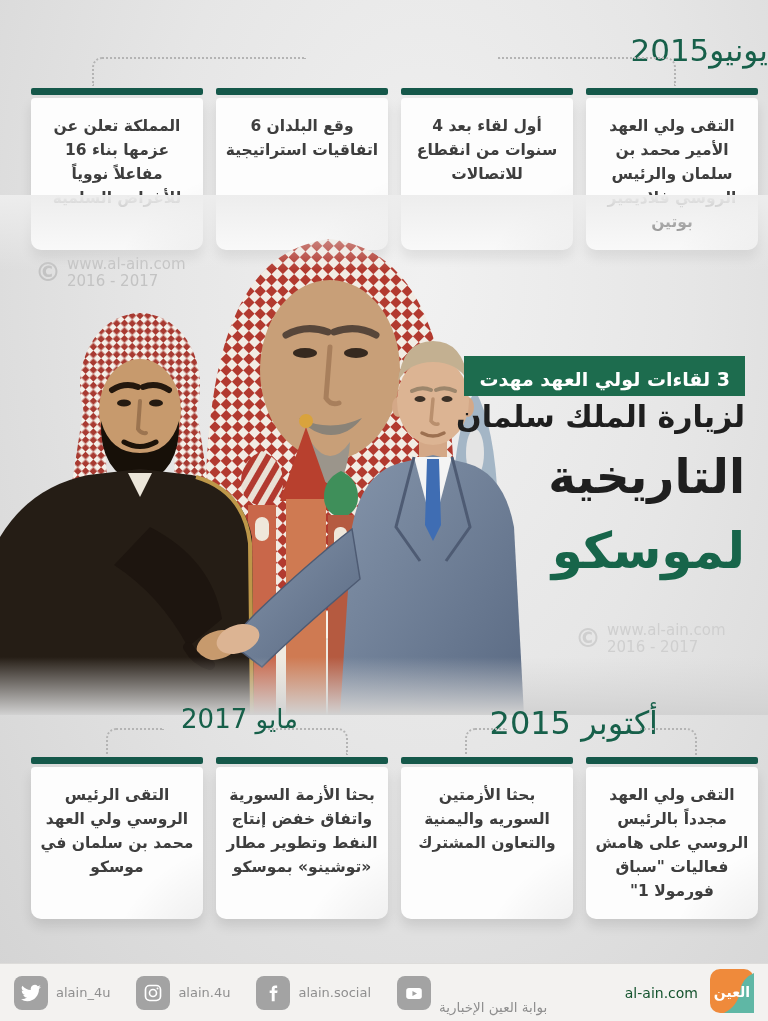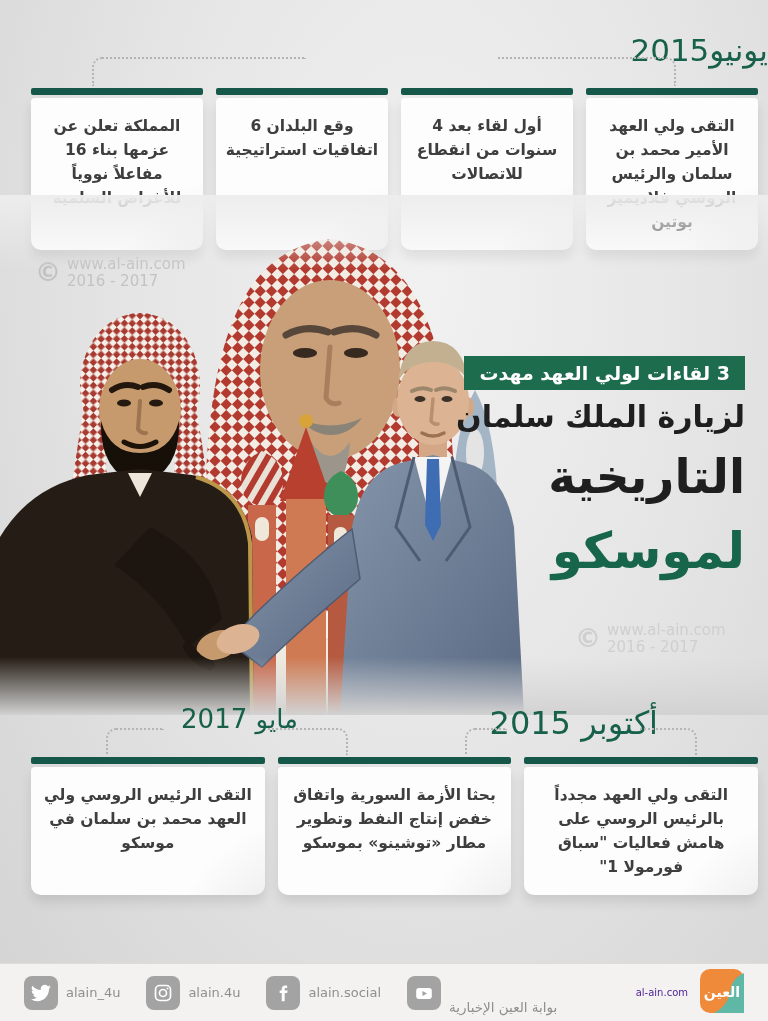--- a/index.html
+++ b/index.html
@@ -29,46 +29,46 @@
   .card{flex:1;display:flex;flex-direction:column;}
   .card-bar{height:7px;background:#15584a;border-radius:2px;margin-bottom:3px;}
   .card-body{flex:1;background:#fdfdfd;border-radius:4px 4px 10px 10px;
     padding:16px 9px;font-weight:700;font-size:15.5px;color:#3e3e3e;text-align:center;
     line-height:1.55;box-shadow:0 7px 12px rgba(0,0,0,0.10);position:relative;overflow:hidden;
     direction:rtl;}
   .card-body::after{content:"";position:absolute;right:-50px;bottom:-70px;width:170px;height:170px;
     background:radial-gradient(circle at 100% 100%, rgba(0,0,0,0.12), rgba(0,0,0,0) 62%);}
   
   .badge{position:absolute;top:356px;right:23px;background:#1d6c4e;color:#ffffff;
-    font-weight:bold;font-size:19px;padding:6px 15px 6px;direction:rtl;white-space:nowrap;}
+    font-weight:bold;font-size:19px;padding:12px 15px 6px;direction:rtl;white-space:nowrap;}
   .hl{position:absolute;right:23px;direction:rtl;font-weight:bold;white-space:nowrap;
     text-align:center;color:#1f1f1f;}
   .hl.l1{top:399px;font-size:30px;}
   .hl.l2{top:449px;font-size:47px;}
   .hl.l3{top:522px;font-size:50px;color:#17654a;}
   
   .wm{position:absolute;display:flex;align-items:center;gap:6px;color:#c3c3c3;
     font-size:15px;line-height:1.15;pointer-events:none;}
   .wm .c{font-size:26px;font-weight:bold;}
   .wm.wm2{color:#cfcfcf;}
   .wm1{left:35px;top:256px;}
   .wm2{left:575px;top:622px;}
   
   .photo{position:absolute;left:0;top:195px;width:768px;height:520px;}
   
   .footer{position:absolute;left:0;top:963px;width:768px;height:58px;background:#f3f2f0;
     border-top:1px solid #dddcda;display:flex;align-items:center;box-sizing:border-box;
-    padding:0 24px;}
+    padding:0 14px;}
   .social{display:flex;align-items:center;gap:8px;margin-right:26px;}
   .sicon{width:34px;height:34px;background:#a3a3a3;border-radius:8px;display:flex;
     align-items:center;justify-content:center;flex:0 0 auto;}
   .shandle{color:#8f8f8f;font-size:13px;white-space:nowrap;}
   .shandle.ar{direction:rtl;font-size:13.5px;margin-top:28px;}
   .fspacer{flex:1;}
-  .fsite{color:#4c1d95;font-size:10px;margin-left:3px;margin-right:12px;}
+  .fsite{color:#14532d;font-size:14px;margin-left:3px;margin-right:12px;}
 </style>
 </head>
 <body>
 
 <div class="stage">
 
   <div class="month june" dir="rtl">يونيو2015</div>
   <div class="conn r june-right"></div>
   <div class="conn l june-left"></div>
 
@@ -230,20 +230,24 @@
   <div class="conn l oct-left"></div>
   <div class="conn r oct-right"></div>
 
   <div class="cards-row bottom">
     <div class="card">
       <div class="card-bar"></div>
       <div class="card-body">التقى ولي العهد مجدداً بالرئيس الروسي على هامش فعاليات "سباق فورمولا 1"</div>
     </div>
     <div class="card">
       <div class="card-bar"></div>
+      <div class="card-body">بحثا الأزمتين السوريه واليمنية والتعاون المشترك</div>
+    </div>
+    <div class="card">
+      <div class="card-bar"></div>
       <div class="card-body">بحثا الأزمة السورية واتفاق خفض إنتاج النفط وتطوير مطار «توشينو» بموسكو</div>
     </div>
     <div class="card">
       <div class="card-bar"></div>
       <div class="card-body">التقى الرئيس الروسي ولي العهد محمد بن سلمان في موسكو</div>
     </div>
   </div>
 
   <div class="footer">
     <div class="social">

